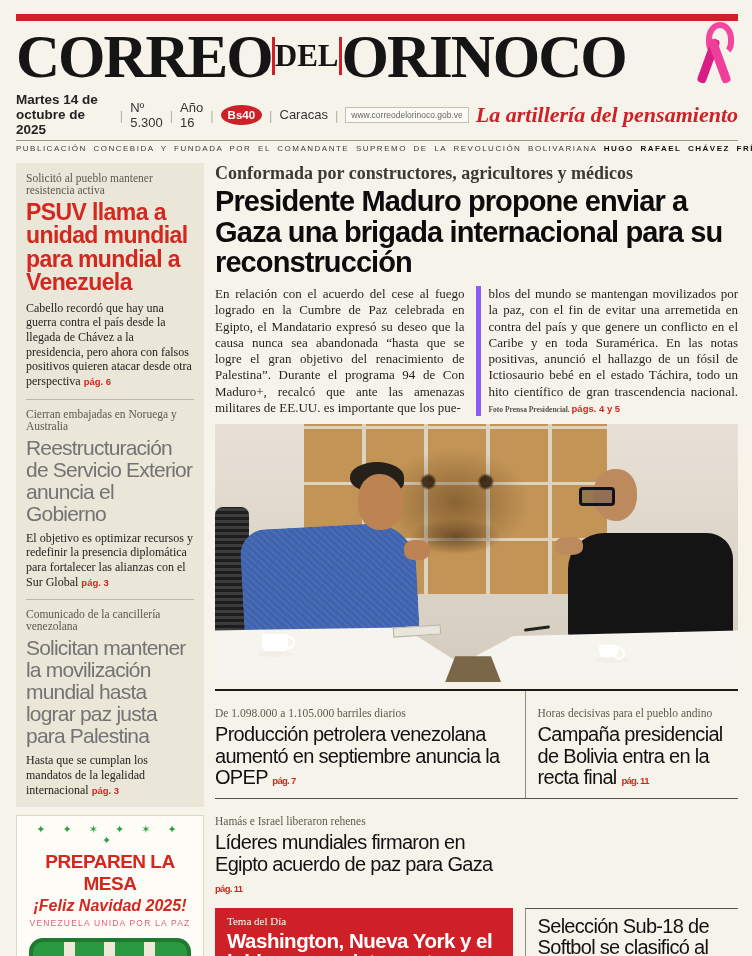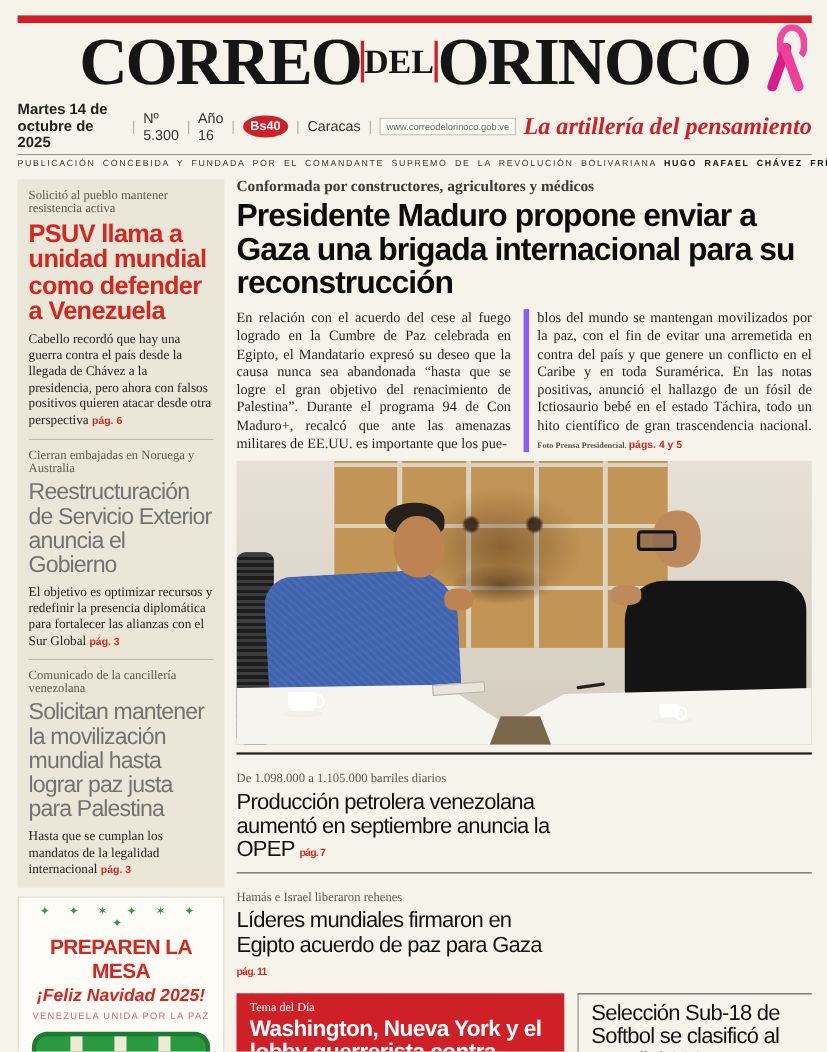--- a/index.html
+++ b/index.html
@@ -1,20 +1,20 @@
 <!DOCTYPE html>
 <html><head>
 <meta charset="utf-8">
 <style>
   html,body{margin:0;padding:0;overflow:hidden;}
   body{width:752px;height:956px;background:#f6f4ea;font-family:"Liberation Sans",sans-serif;color:#111;}
   .page{padding:14px 14px 0 16px;}
   .redbar{height:7px;background:#cf2027;margin-bottom:3px;}
   
-  .masthead{position:relative;display:flex;align-items:center;justify-content:center;height:64px;}
+  .masthead{position:relative;display:flex;align-items:center;justify-content:flex-start;height:64px;}
   .mast-big{font-family:"Liberation Serif",serif;font-weight:bold;font-size:61px;letter-spacing:-2px;color:#151515;line-height:1;}
   .mast-mid{font-family:"Liberation Serif",serif;font-weight:bold;font-size:31px;color:#151515;}
   .mb-bar{width:3px;height:38px;background:#cf2027;}
   .ribbon{position:absolute;right:6px;top:-2px;width:34px;height:64px;}
   .ribbon .loop{position:absolute;left:8px;top:0;width:16px;height:22px;border:6px solid #f0489e;border-radius:50% 50% 40% 40%;border-bottom-color:transparent;}
   .ribbon .b1,.ribbon .b2{position:absolute;top:16px;width:9px;height:46px;border-radius:4px;background:#ef3f9a;}
   .ribbon .b1{left:6px;transform:rotate(20deg);background:#d91d86;}
   .ribbon .b2{left:17px;transform:rotate(-20deg);}
   
   .dateline{display:flex;align-items:center;gap:7px;margin:4px 0 3px;}
@@ -41,21 +41,21 @@
   .ad{background:#fdfcf7;border:1px solid #ddd8c6;padding:8px 8px 10px;text-align:center;}
   .stars{color:#2e9e44;font-size:11px;letter-spacing:7px;line-height:1;}
   .ad-title{color:#d3271f;font-weight:bold;font-size:19px;letter-spacing:-0.5px;margin-top:5px;}
   .ad-sub{color:#d3271f;font-weight:bold;font-style:italic;font-size:16px;margin-top:2px;}
   .ad-note{color:#e0607a;font-size:8.5px;letter-spacing:1.2px;margin-top:3px;}
   .gift{position:relative;height:132px;margin-top:8px;}
   .gift-box{position:absolute;inset:2px 4px;background:#2a9a40;border:4px solid #1d7a30;border-radius:14px;overflow:hidden;}
   .rv{position:absolute;top:0;bottom:0;width:11px;background:#efe9d8;}
   .gift-star{position:absolute;right:10%;top:10%;color:#fff;font-size:24px;}
   
-  .lead-kicker{font-family:"Liberation Serif",serif;font-weight:bold;font-size:14px;color:#3c3b33;}
+  .lead-kicker{font-family:"Liberation Serif",serif;font-weight:bold;font-size:18px;color:#3c3b33;}
   .lead-head{font-size:29px;font-weight:bold;letter-spacing:-0.9px;line-height:1.06;color:#0c0c0c;margin-top:2px;}
   .lead-body{display:flex;gap:0;margin-top:8px;}
   .lb-col{flex:1;font-family:"Liberation Serif",serif;font-size:13px;line-height:1.25;text-align:justify;color:#201f1a;}
   .lb-col.first{padding-right:11px;border-right:5px solid #8b5cf6;}
   .lb-col.second{padding-left:8px;}
   .credit{font-size:7.5px;font-weight:bold;color:#55524a;}
   
   .photo{position:relative;height:258px;margin-top:8px;background:linear-gradient(#e6e0d6,#d3ccbe);overflow:hidden;}
   .portrait{position:absolute;left:17%;top:0;width:58%;height:66%;background-color:#c29455;
     background-image:
@@ -139,21 +139,21 @@
     
   </div>
 
   <div class="content">
 
     <div class="side">
       <div class="side-block">
 
         <div>
           <div class="kicker">Solicitó al pueblo mantener resistencia activa</div>
-          <div class="sb-head-red">PSUV llama a unidad mundial como defender a Venezuela</div>
+          <div class="sb-head-red">PSUV llama a unidad mundial para mundial a Venezuela</div>
           <div class="sb-body"><span>Cabello recordó que hay una guerra contra el país desde la llegada de Chávez a la presidencia, pero ahora con falsos positivos quieren atacar desde otra perspectiva </span><span class="pref">pág. 6</span></div>
         </div>
 
         <div class="sb-div"></div>
 
         <div>
           <div class="kicker">Cierran embajadas en Noruega y Australia</div>
           <div class="sb-head">Reestructuración de Servicio Exterior anuncia el Gobierno</div>
           <div class="sb-body"><span>El objetivo es optimizar recursos y redefinir la presencia diplomática para fortalecer las alianzas con el Sur Global </span><span class="pref">pág. 3</span></div>
         </div>
@@ -218,20 +218,24 @@
         <div class="cup cup1"></div>
         <div class="cup cup2"></div>
       </div>
 
       <div class="secondary">
         <div class="sec-row">
           <div class="sec-cell">
             <div class="kicker">De 1.098.000 a 1.105.000 barriles diarios</div>
             <div class="sec-head"><span>Producción petrolera venezolana aumentó en septiembre anuncia la OPEP </span><span class="pref">pág. 7</span></div>
           </div>
+          <div class="sec-cell right">
+            <div class="kicker">Horas decisivas para el pueblo andino</div>
+            <div class="sec-head"><span>Campaña presidencial de Bolivia entra en la recta final </span><span class="pref">pág. 11</span></div>
+          </div>
         </div>
 
         <div class="row-rule"></div>
 
         <div class="sec-row">
           <div class="sec-cell">
             <div class="kicker">Hamás e Israel liberaron rehenes</div>
             <div class="sec-head"><span>Líderes mundiales firmaron en Egipto acuerdo de paz para Gaza </span><span class="pref">pág. 11</span></div>
           </div>
         </div>

